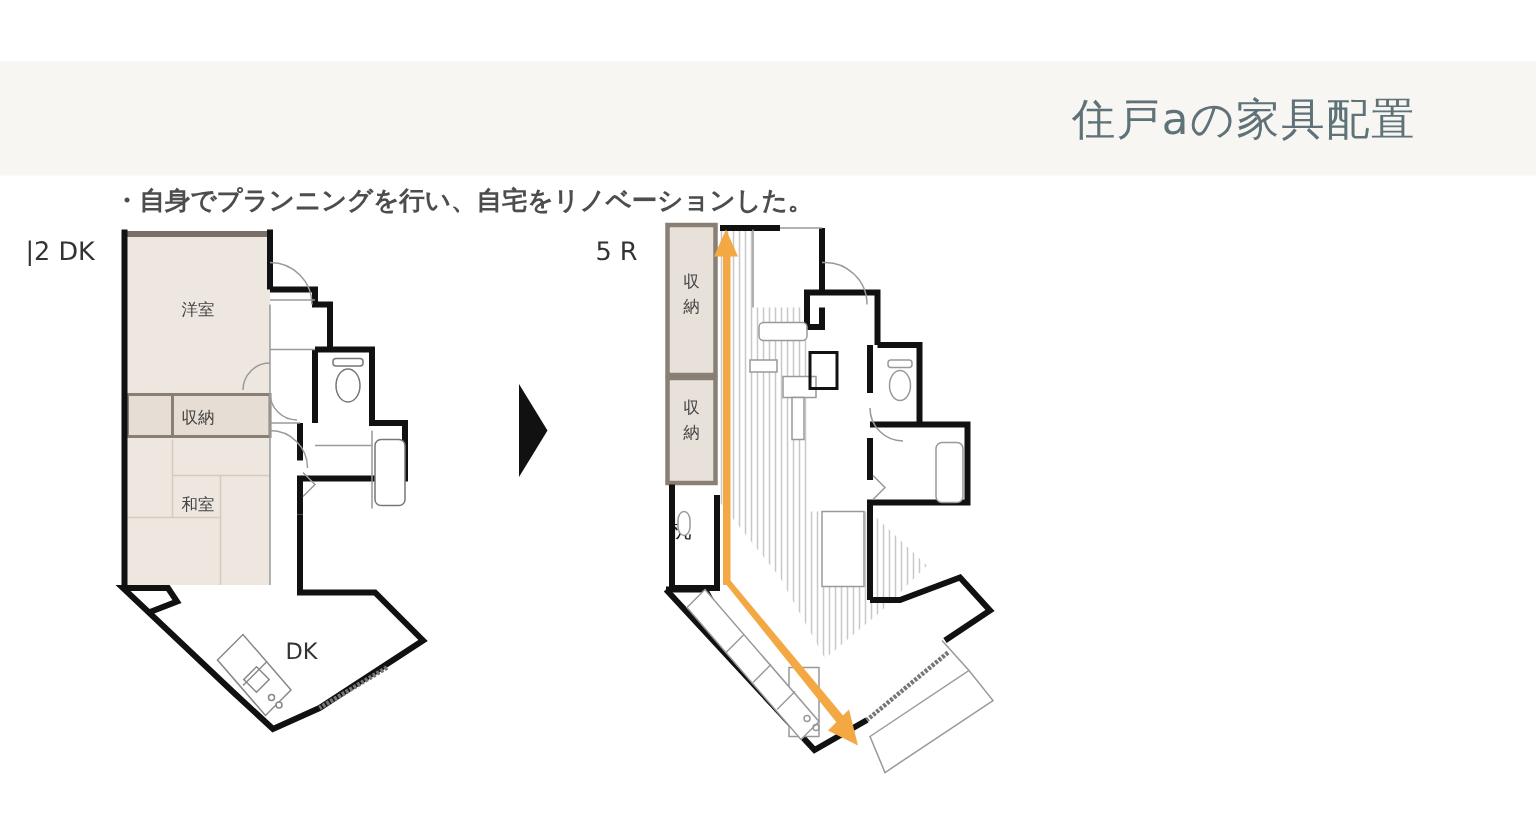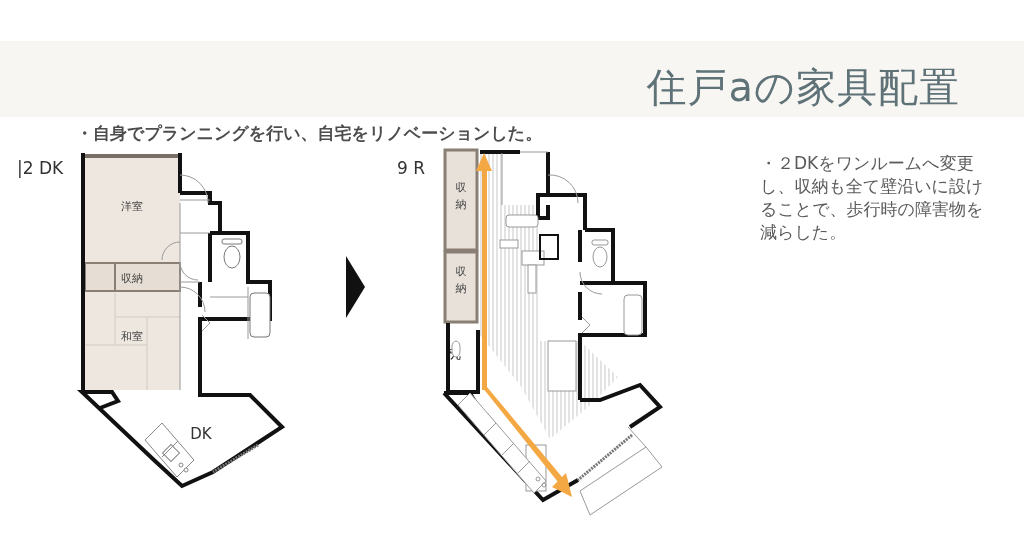--- a/index.html
+++ b/index.html
@@ -1,38 +1,38 @@
 <!DOCTYPE html>
 <html><head>
 <meta charset="utf-8">
 <style>
   html, body { margin:0; padding:0; }
   body { width:1024px; height:560px; background:#ffffff; position:relative; overflow:hidden;
          font-family:"DejaVu Sans", "Liberation Sans", sans-serif; color:#555; }
   .title-band { position:absolute; left:0; top:41px; width:1024px; height:76px; background:#f7f6f2; }
-  .title { position:absolute; right:64px; top:60px; font-size:40px; color:#5e7278; letter-spacing:1px; }
+  .title { position:absolute; right:80px; top:60px; font-size:29px; color:#5e7278; letter-spacing:1px; }
   .subtitle { position:absolute; left:76px; top:122px; font-size:17px; color:#4d4d4d;font-weight:bold; }
   .label-2dk { position:absolute; left:17px; top:158px; font-size:17px; color:#333;text-align:right; }
   .label-1r { position:absolute; left:397px; top:158px; font-size:17px; color:#333; }
   .notes { position:absolute; left:760px; top:152px; width:240px; font-size:17px; line-height:23px; color:#5a5a5a; }
   .notes p { margin:0; }
   .notes p + p { margin-top:58px; }
   .plan { position:absolute; }
   .arrow { position:absolute; left:346px; top:256px; }
   svg text { font-family:"DejaVu Sans", "Liberation Sans", sans-serif; }
 </style>
 </head>
 <body>
 
 <div class="title-band"></div>
 <div class="title">住戸aの家具配置</div>
 <div class="subtitle">・自身でプランニングを行い、自宅をリノベーションした。</div>
 
 <div class="label-2dk">|2 DK</div>
-<div class="label-1r">9 R</div>
+<div class="label-1r">5 R</div>
 
 <svg class="plan" style="left:70px;top:145px" width="240" height="390" viewBox="0 0 240 390">
 
   <rect x="13" y="10" width="97" height="235" fill="#eee7e0"></rect>
   <rect x="15" y="118" width="95" height="28" fill="#e6ded4" stroke="#8a7f75" stroke-width="2"></rect>
   <line x1="45" y1="118" x2="45" y2="146" stroke="#8a7f75" stroke-width="2"></line>
 
   <g stroke="#d4cbc1" stroke-width="1" fill="none">
     <line x1="45" y1="148" x2="45" y2="200"></line>
     <line x1="45" y1="172" x2="110" y2="172"></line>
@@ -164,14 +164,13 @@
 
   <g fill="#f4a843" stroke="none">
     <polygon points="44,8 36,26 52,26"></polygon>
     <rect x="42" y="24" width="5" height="221"></rect>
     <polygon points="42,242 47,242 127,338 122,342"></polygon>
     <polygon points="132,352 112,342 126,328"></polygon>
   </g>
 </svg>
 
 <div class="notes">
-  <p>・２DKをワンルームへ変更し、収納も全て壁沿いに設けることで、歩行時の障害物を減らした。</p>
 </div>
 
 </body></html>

